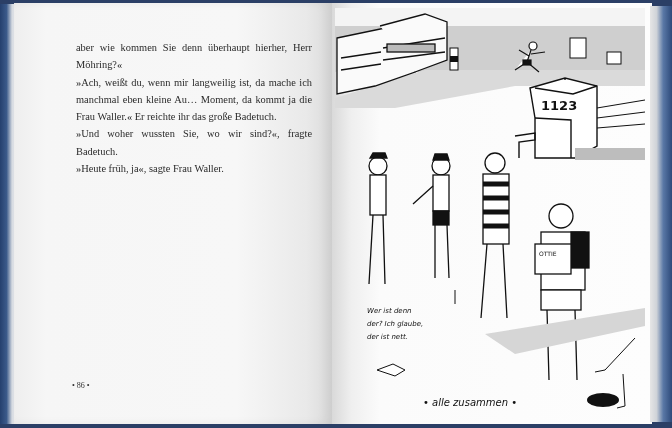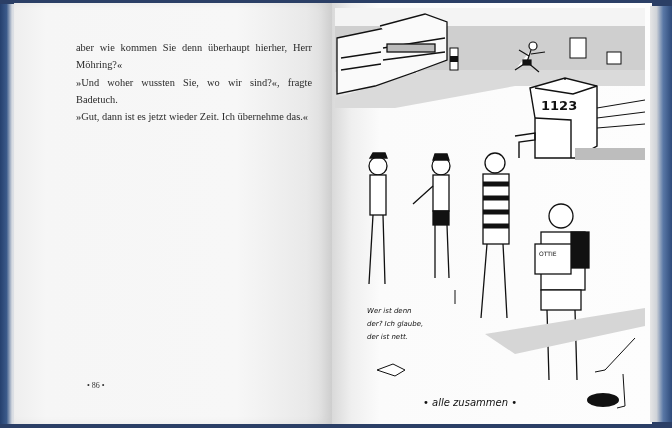--- a/index.html
+++ b/index.html
@@ -4,37 +4,38 @@
 <style>
   html,body{margin:0;padding:0;}
   body{width:672px;height:428px;overflow:hidden;background:#2b3f66;position:relative;font-family:"Liberation Serif","DejaVu Serif",serif;}
   .book{position:absolute;left:0;top:0;width:544px;height:428px;}
   .edge-left{position:absolute;left:0;top:4px;width:22px;height:420px;background:linear-gradient(90deg,#25406e 0%,#3b5a8a 30%,#d8dce2 55%,#eceef0 100%);}
   .left-page{position:absolute;left:14px;top:3px;width:318px;height:421px;background:linear-gradient(90deg,#eeeeee 0%,#f6f6f6 10%,#f7f7f7 70%,#e9e9e9 92%,#dadada 100%);box-shadow:inset -6px 0 10px rgba(0,0,0,0.06);}
   .right-page{position:absolute;left:332px;top:3px;width:320px;height:421px;background:linear-gradient(90deg,#d9d9d9 0%,#efefef 6%,#fbfbfb 15%,#fdfdfd 100%);}
   .edge-right{position:absolute;left:650px;top:6px;width:22px;height:416px;background:linear-gradient(90deg,#e6e6e6 0%,#cfd3d8 30%,#5a78a6 60%,#2d4a7a 100%);}
   .text{position:absolute;left:76px;top:39px;width:236px;font-size:10.4px;line-height:17.3px;color:#2a2a2a;text-align:justify;}
   .text p{margin:0;}
-  .pageno{position:absolute;left:87px;top:381px;font-size:8px;color:#333;}
+  .pageno{position:absolute;left:72px;top:381px;font-size:8px;color:#333;}
   .illus{position:absolute;left:335px;top:8px;width:310px;height:412px;}
   .hand{font-family:"DejaVu Sans",sans-serif;font-style:italic;fill:#111;}
 </style>
 </head>
 <body>
 
 <div class="book">
   <div class="edge-left"></div>
   <div class="left-page"></div>
   <div class="right-page"></div>
   <div class="edge-right"></div>
 
   <div class="text">
     <p>aber wie kommen Sie denn überhaupt hierher, Herr Möhring?«</p>
+    <p>»Ach, weißt du, wenn mir langweilig ist, da mache ich manchmal eben kleine Au… Moment, da kommt ja die Frau Waller.« Er reichte ihr das große Badetuch.</p>
     <p>»Und woher wussten Sie, wo wir sind?«, fragte Badetuch.</p>
-    <p>»Gut, dann ist es jetzt wieder Zeit. Ich übernehme das.«</p>
+    <p>»Heute früh, ja«, sagte Frau Waller.</p>
   </div>
   <div class="pageno">• 86 •</div>
 
   <svg class="illus" viewBox="0 0 310 412">
 
     <rect x="0" y="0" width="310" height="60" fill="#f4f4f4"></rect>
     <rect x="0" y="18" width="310" height="46" fill="#cfcfcf"></rect>
     <path d="M0 90 L90 62 L310 62 L310 78 L180 78 L60 100 L0 100 Z" fill="#dadada"></path>
 
     <g stroke="#111" stroke-width="1.3" fill="#fafafa">

